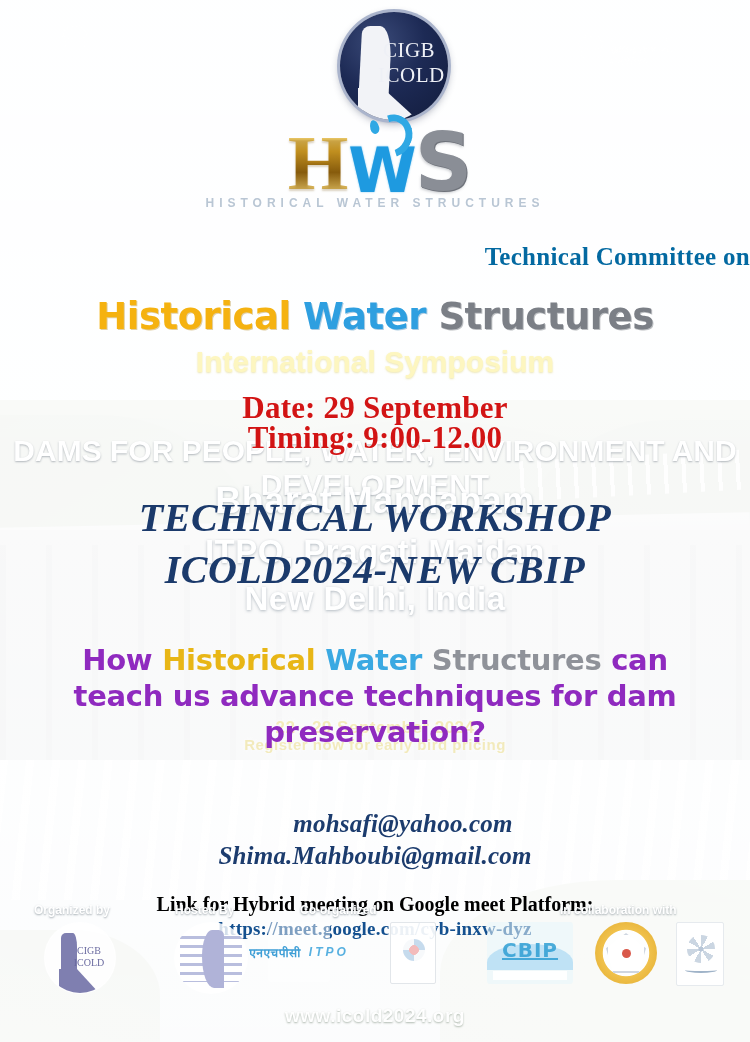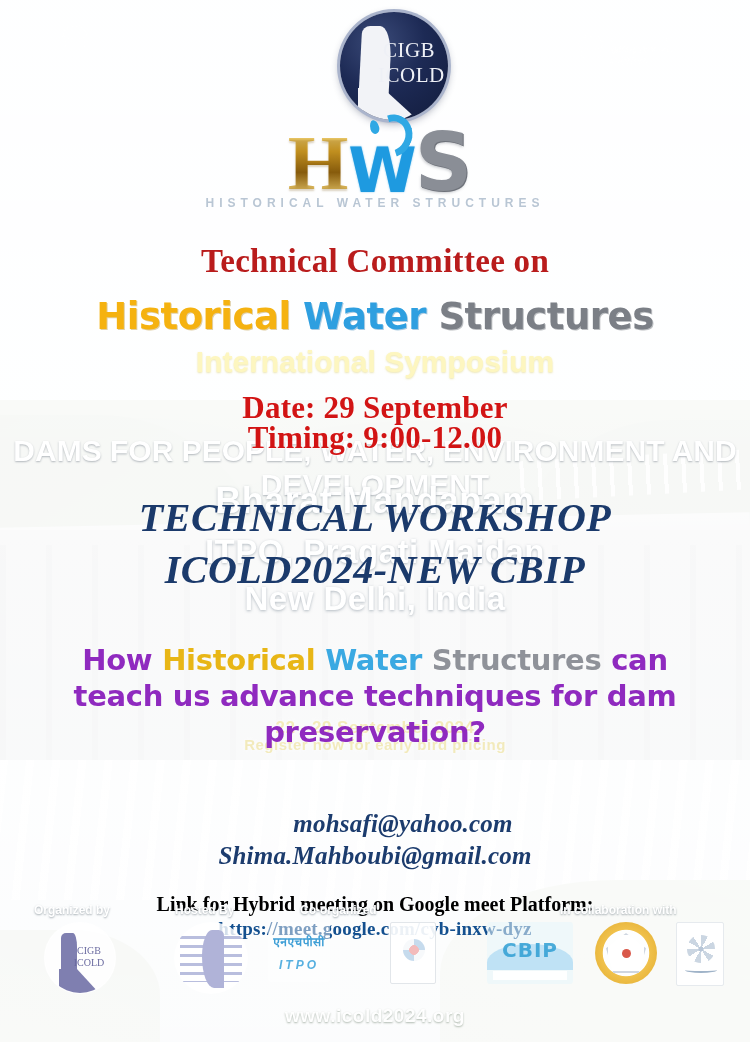--- a/index.html
+++ b/index.html
@@ -196,23 +196,23 @@
   }
   .hws-sub {
     position:absolute; left:0; right:0; top:196px; text-align:center;
     font-size:12px; letter-spacing:5px; color:#b9c6d4; font-weight:bold;
   }
 
   
   .fg { position:absolute; inset:0; }
 
   #committee-line {
-    position:absolute; top:243px; width:100%; text-align:center;
+    position:absolute; top:243px; width:100%; text-align:right;
     font-family:"Liberation Serif", serif; font-weight:bold;
-    font-size:33px; color:#b91c1c; letter-spacing:.3px;
+    font-size:25px; color:#0369a1; letter-spacing:.3px;
   }
 
   #main-title {
     position:absolute; top:295px; width:100%; text-align:center;
     font-family:"DejaVu Sans", sans-serif; font-weight:bold;
     font-size:37px; letter-spacing:-.5px; white-space:nowrap;
   }
   #main-title .w-hist { color:#f5b210; text-shadow:1px 1px 0 rgba(170,120,0,.35); }
   #main-title .w-water { color:#2e9fe0; text-shadow:1px 1px 0 rgba(20,110,170,.35); }
   #main-title .w-struct { color:#7b7f86; text-shadow:1px 1px 0 rgba(70,75,82,.35); }
@@ -304,40 +304,40 @@
     position:absolute; left:6px; top:14px; width:62px; height:46px;
     background:repeating-linear-gradient(#b9bede 0 3px, rgba(255,255,255,0) 3px 9px);
   }
   .lg-nhpc-dam .curve {
     position:absolute; left:28px; top:8px; width:22px; height:58px;
     background:#b0b3d8; border-radius:50% 6px 0 60%;
   }
 
   .lg-nhpc { left:268px; width:62px; height:60px; position:absolute;
              background:rgba(255,255,255,.45); border-radius:3px;
-             display:flex; flex-direction:column; align-items:center;
+             display:flex; flex-direction:row; align-items:center;
              justify-content:center; gap:8px; }
   .lg-nhpc .hindi { font-size:12px; font-weight:bold; color:#3f9fd6; letter-spacing:.5px; }
   .lg-nhpc .latin { font-size:12px; font-weight:bold; color:#57b0e0; letter-spacing:3px;
                     font-style:italic; }
 
   .lg-card { left:390px; width:46px; height:62px; position:absolute;
              background:rgba(255,255,255,.92); border:1px solid #e2e6ea; border-radius:2px; }
   .lg-card .mark { position:absolute; left:12px; top:16px; width:22px; height:22px;
                    border-radius:50%; background:
                    radial-gradient(circle at 50% 50%, #e87a7a 0 30%, rgba(255,255,255,0) 32%),
                    conic-gradient(#8fb8dd 0 25%, #f0f4f8 0 50%, #8fb8dd 0 75%, #f0f4f8 0); opacity:.5; }
 
   .lg-cbip { left:487px; width:86px; height:62px; position:absolute;
              background:rgba(232,245,252,.55); border-radius:3px; overflow:hidden; }
   .lg-cbip .wave { position:absolute; left:0; bottom:14px; width:86px; height:26px;
                    background:#bfe2f5; border-radius:50% 50% 0 0/70% 70% 0 0; }
   .lg-cbip .txt { position:absolute; left:0; right:0; top:16px; text-align:center;
                   font-size:20px; font-weight:bold; color:#2f9fd4; letter-spacing:1px;
-                  font-family:"DejaVu Sans", sans-serif; opacity:.85; }
+                  font-family:"DejaVu Sans", sans-serif; opacity:.85;text-decoration:underline; }
   .lg-cbip .bar { position:absolute; left:6px; bottom:4px; width:74px; height:9px;
                   background:rgba(255,255,255,.9); }
 
   .lg-gold { left:595px; width:62px; height:62px; border-radius:50%; position:absolute;
              background:radial-gradient(circle at 50% 50%,
                rgba(255,255,255,.9) 0 52%, #f0c14b 54%, #e0a92c 100%); }
   .lg-gold .inner { position:absolute; left:11px; top:11px; width:40px; height:40px;
     border:2px solid #cfd6e0; border-radius:10%;
     clip-path:polygon(50% 0,100% 38%,82% 100%,18% 100%,0 38%); background:rgba(255,255,255,.7); }
   .lg-gold .dot { position:absolute; left:27px; top:27px; width:9px; height:9px;

